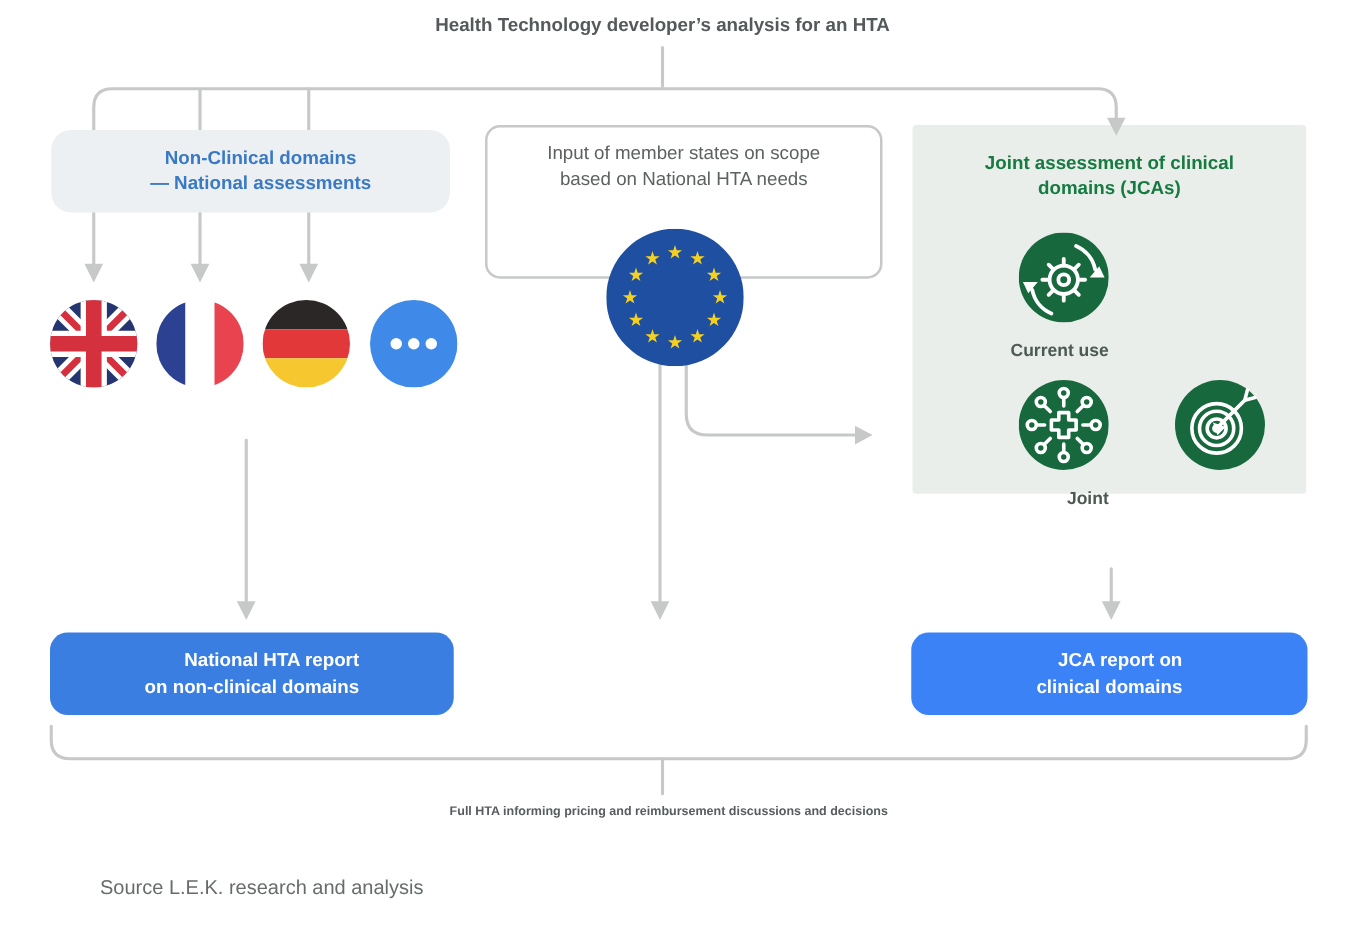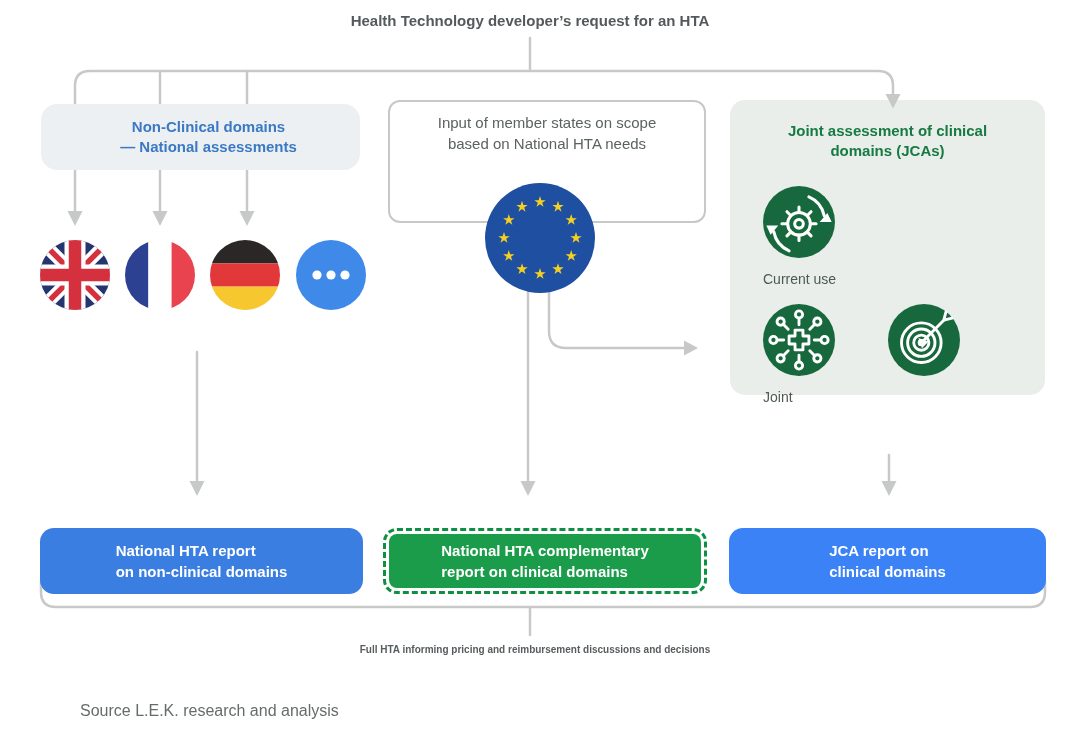--- a/index.html
+++ b/index.html
@@ -22,33 +22,33 @@
 
   .middle-box { left:388px; top:100px; width:318px; height:123px; background:#fff;
     border:2px solid #c6c9c7; border-radius:12px; text-align:center; padding-top:10px;
     font-size:15px; color:#5c6261; line-height:1.4; }
 
   .eu-circle { left:485px; top:183px; z-index:3; }
 
   .flag { position:absolute; top:240px; z-index:2; width:70px; height:70px; }
 
   .jca-box { left:730px; top:100px; width:315px; height:295px; background:#e9eeeb;
-    border-radius:15px; }
+    border-radius:3px; }
   .jca-title { position:absolute; top:21px; left:0; width:100%; text-align:center;
     font-size:15px; font-weight:bold; color:#167a41; line-height:1.35; }
-  .jca-cell { position:absolute; width:124px; text-align:left; }
+  .jca-cell { position:absolute; width:124px; text-align:right;font-weight:bold; }
   .jca-cell .circ { display:inline-block; }
   .jca-label { margin-top:8px; font-size:14px; color:#4c5a52; line-height:1.3; }
   .cell-1 { left:33px;  top:86px; }
   .cell-2 { left:158px; top:86px; }
   .cell-3 { left:33px;  top:204px; }
   .cell-4 { left:158px; top:204px; }
 
-  .pill { position:absolute; top:528px; height:66px; z-index:2; border-radius:14px;
-    display:flex; align-items:center; justify-content:center; text-align:left;
+  .pill { position:absolute; top:506px; height:66px; z-index:2; border-radius:14px;
+    display:flex; align-items:center; justify-content:center; text-align:right;
     color:#fff; font-size:15px; font-weight:bold; line-height:1.4; }
   .pill-blue { left:40px; width:323px; background:#3b7ee2; }
   .pill-dashed { left:383px; width:324px; background:transparent;
     border:3px dashed #0e9043; padding:3px; }
   .pill-dashed .inner { width:100%; height:100%; background:#1b9c4a; border-radius:8px;
     display:flex; align-items:center; justify-content:center; }
   .pill-dark { left:729px; width:317px; background:#3b82f6; }
 
   .footer-text { position:absolute; left:0; top:644px; width:1070px; text-align:center;
     font-size:10px; font-weight:bold; color:#575c5e; z-index:2; }
@@ -80,21 +80,21 @@
       <path d="M520.5,481 h15 L528,496 Z"></path>
       <path d="M684,340.5 v15 L698,348 Z"></path>
       <path d="M881.5,481 h15 L889,496 Z"></path>
     </g>
   </svg>
 
   <svg class="overlay-arrow" style="left:881px;top:94px" width="26" height="18" viewBox="0 0 26 18">
     <path d="M4.5,0 h15 L12,14.5 Z" fill="#c6c9c7"></path>
   </svg>
 
-  <div class="title">Health Technology developer’s request for an HTA</div>
+  <div class="title">Health Technology developer’s analysis for an HTA</div>
 
   <div class="panel nonclinical-box pre">Non-Clinical domains
 — National assessments</div>
 
   <div class="panel middle-box pre">Input of member states on scope
 based on National HTA needs</div>
 
   <svg class="panel eu-circle" width="110" height="110" viewBox="0 0 110 110">
     <defs>
       <path id="star" d="M0,-6 L1.35,-1.86 L5.71,-1.85 L2.19,0.71 L3.53,4.85 L0,2.3 L-3.53,4.85 L-2.19,0.71 L-5.71,-1.85 L-1.35,-1.86 Z" fill="#f5d020"></path>
@@ -221,24 +221,20 @@
               <path d="M0,3 L-2.6,-2.4 L2.6,-2.4 Z"></path>
             </g>
         </g>
       </svg>
     </div>
   </div>
 
   <div class="pill pill-blue pre">National HTA report
 on non-clinical domains</div>
 
-  <div class="pill pill-dashed">
-    <div class="inner pre">National HTA complementary
-report on clinical domains</div>
-  </div>
 
   <div class="pill pill-dark pre">JCA report on
 clinical domains</div>
 
   <div class="footer-text">Full HTA informing pricing and reimbursement discussions and decisions</div>
   <div class="source-text">Source L.E.K. research and analysis</div>
 
 </div>
 
 </body></html>

